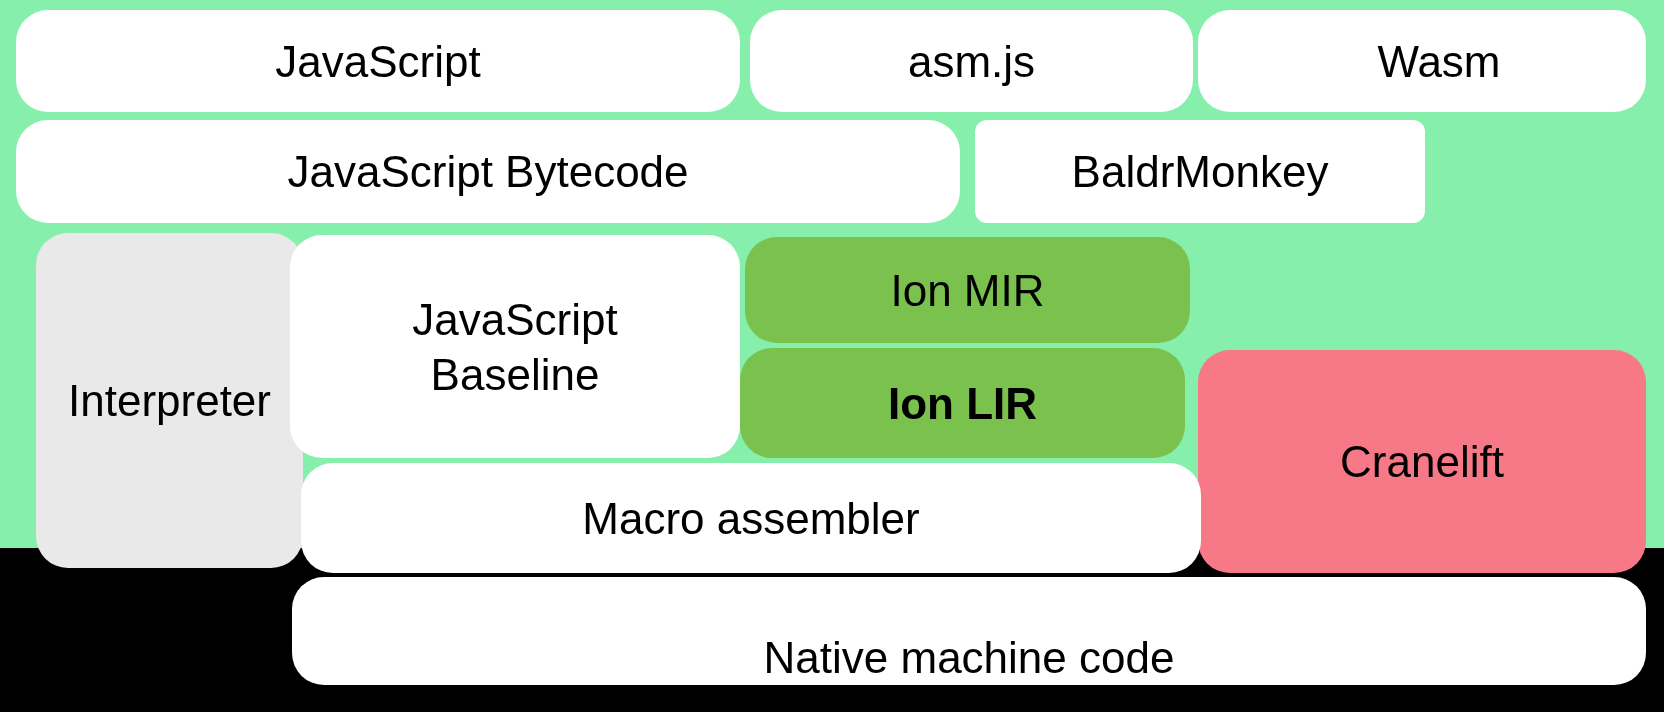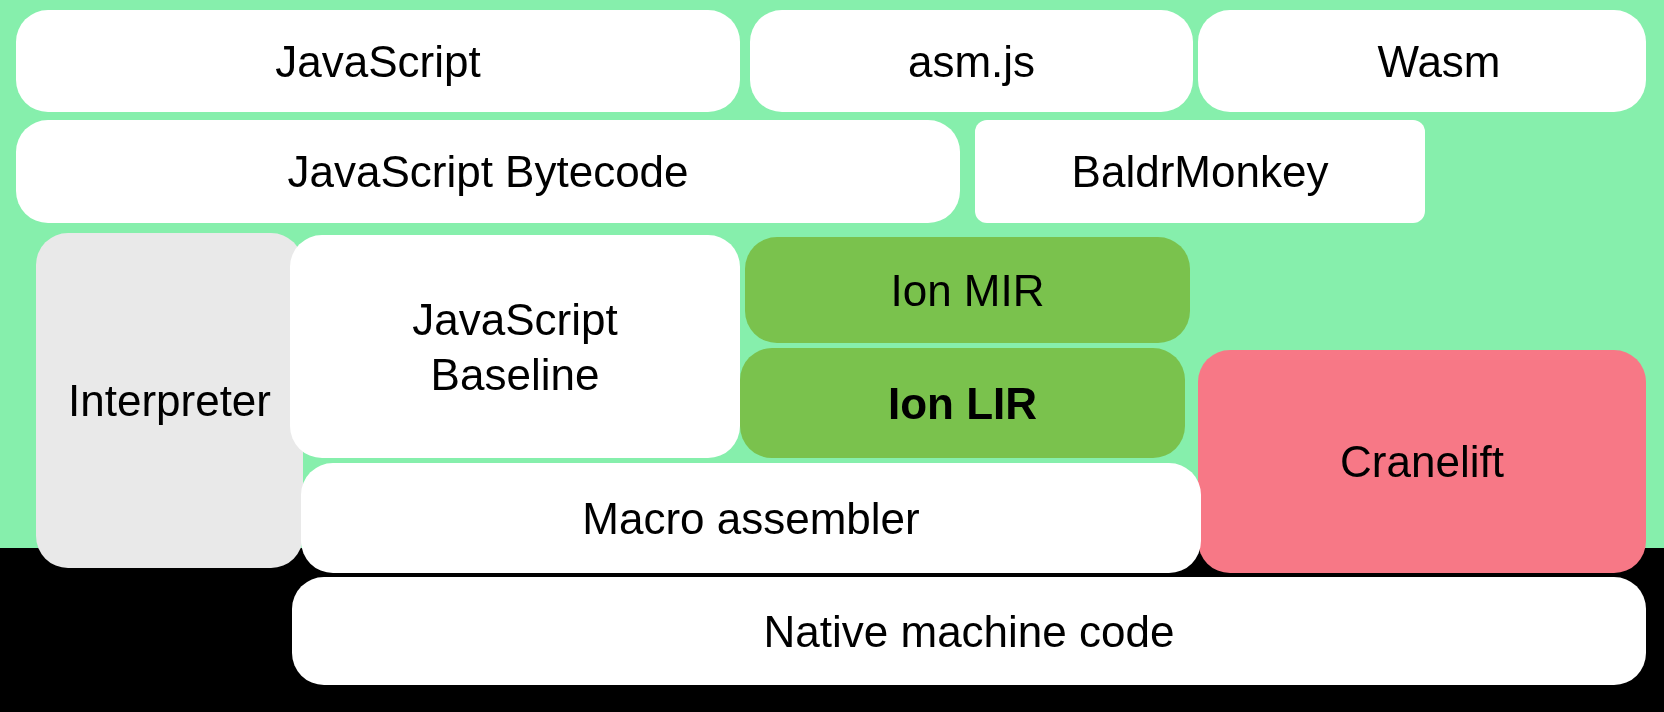--- a/index.html
+++ b/index.html
@@ -32,21 +32,21 @@
   .b-asmjs               {left:750px;  top:10px;  width:443px;  height:102px;}
   .b-wasm                {left:1198px; top:10px;  width:448px;  height:102px;}
   .b-js-bytecode         {left:16px;   top:120px; width:944px;  height:103px;}
   .b-baldrmonkey         {left:975px;  top:120px; width:450px;  height:103px;}
   .b-interpreter         {left:36px;   top:233px; width:267px;  height:335px;}
   .b-js-baseline         {left:290px;  top:235px; width:450px;  height:223px; flex-direction:column;}
   .b-ion-mir             {left:745px;  top:237px; width:445px;  height:106px;}
   .b-ion-lir             {left:740px;  top:348px; width:445px;  height:110px;font-weight:bold;}
   .b-cranelift           {left:1198px; top:350px; width:448px;  height:223px;}
   .b-macro-assembler     {left:290px;  top:463px; width:900px;  height:110px;}
-  .b-native-machine-code {left:292px;  top:577px; width:1354px; height:108px;}
+  .b-native-machine-code {left:292px;  top:577px; width:1354px; height:108px;align-items:flex-end;}
 </style>
 </head>
 <body>
 
 <div class="canvas">
 
   <div class="box b-javascript" style="background: rgb(255, 255, 255);">
     <span class="lbl">JavaScript</span>
   </div>
 

